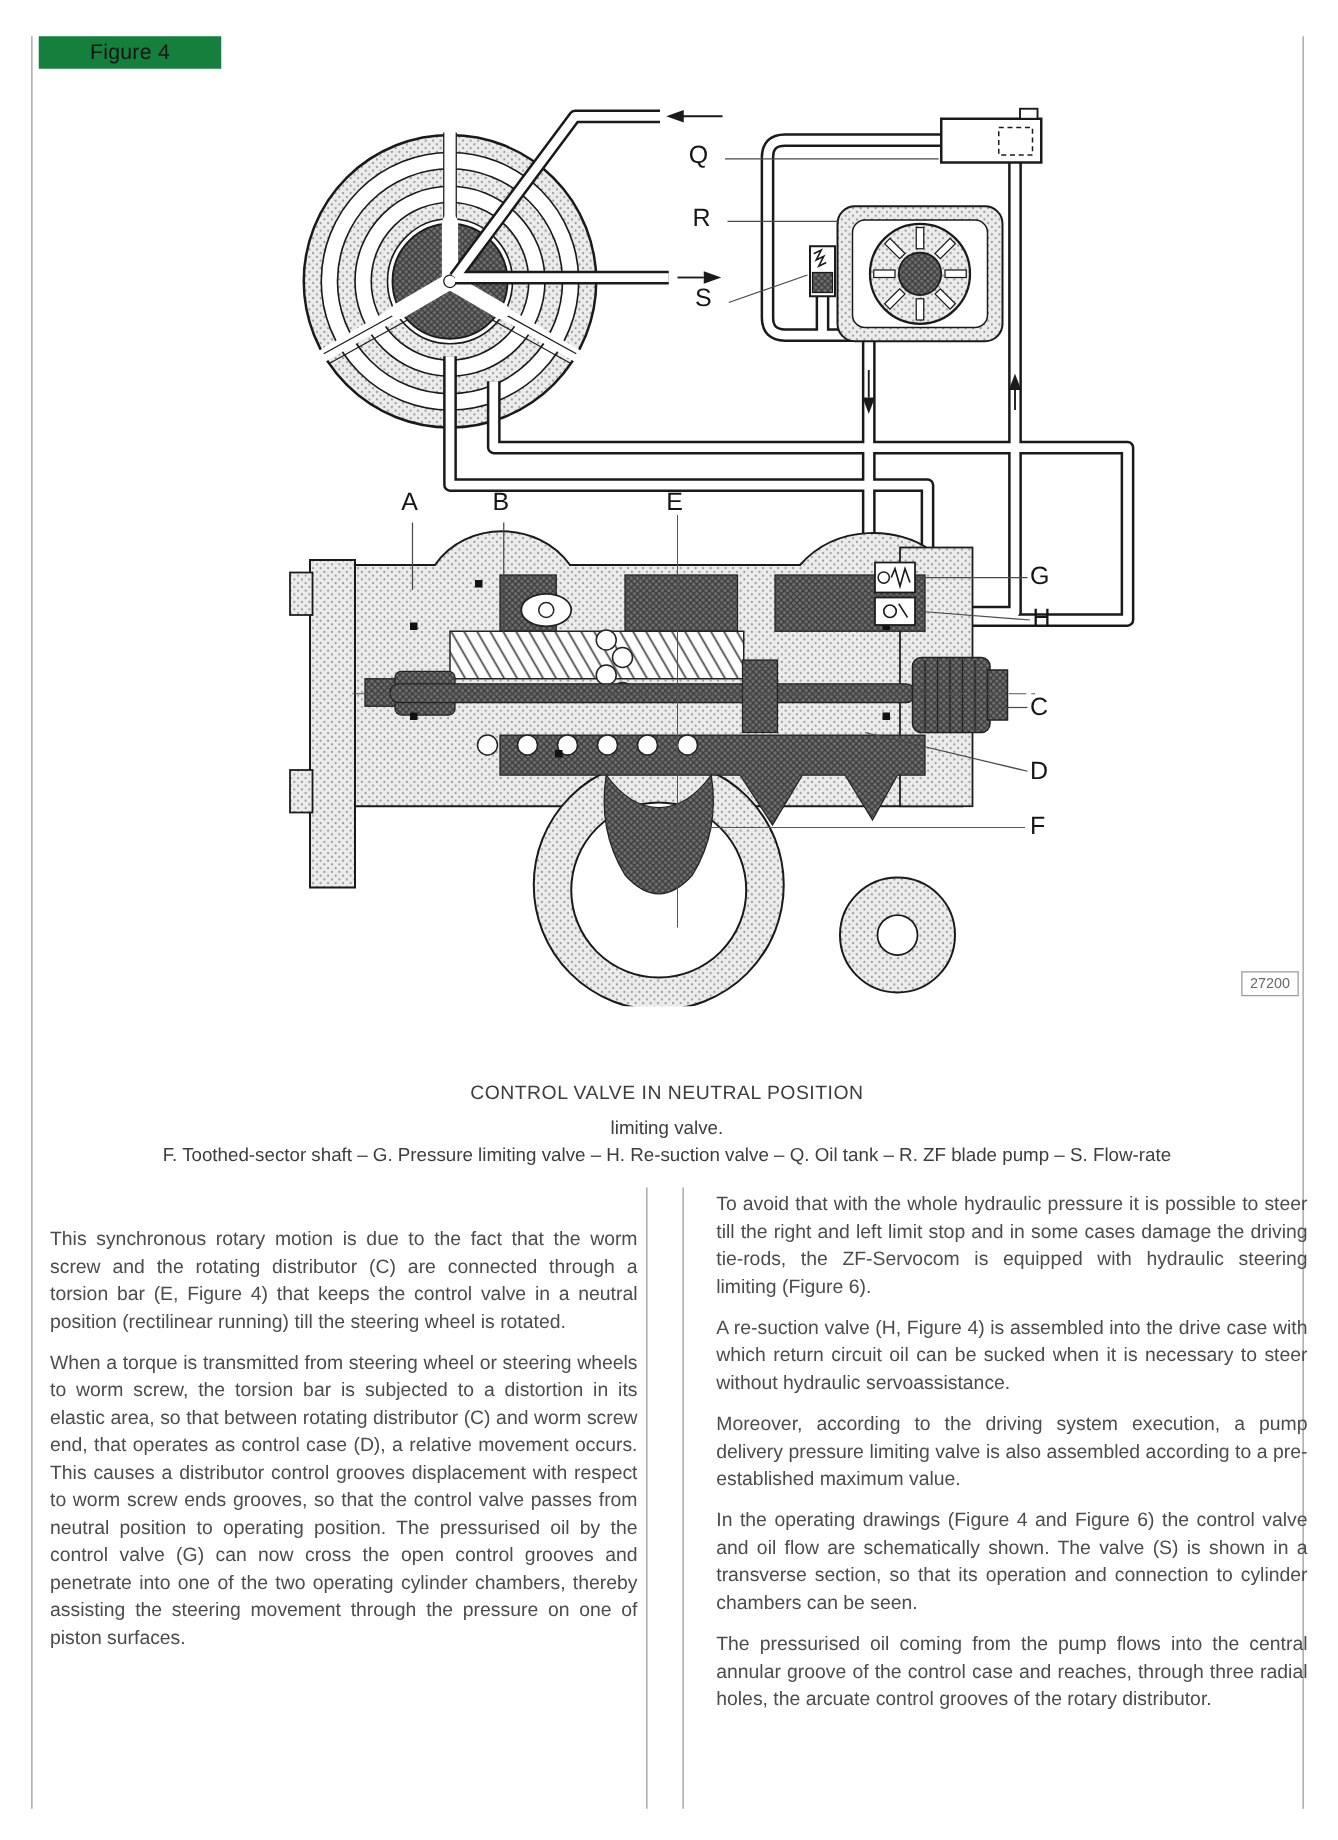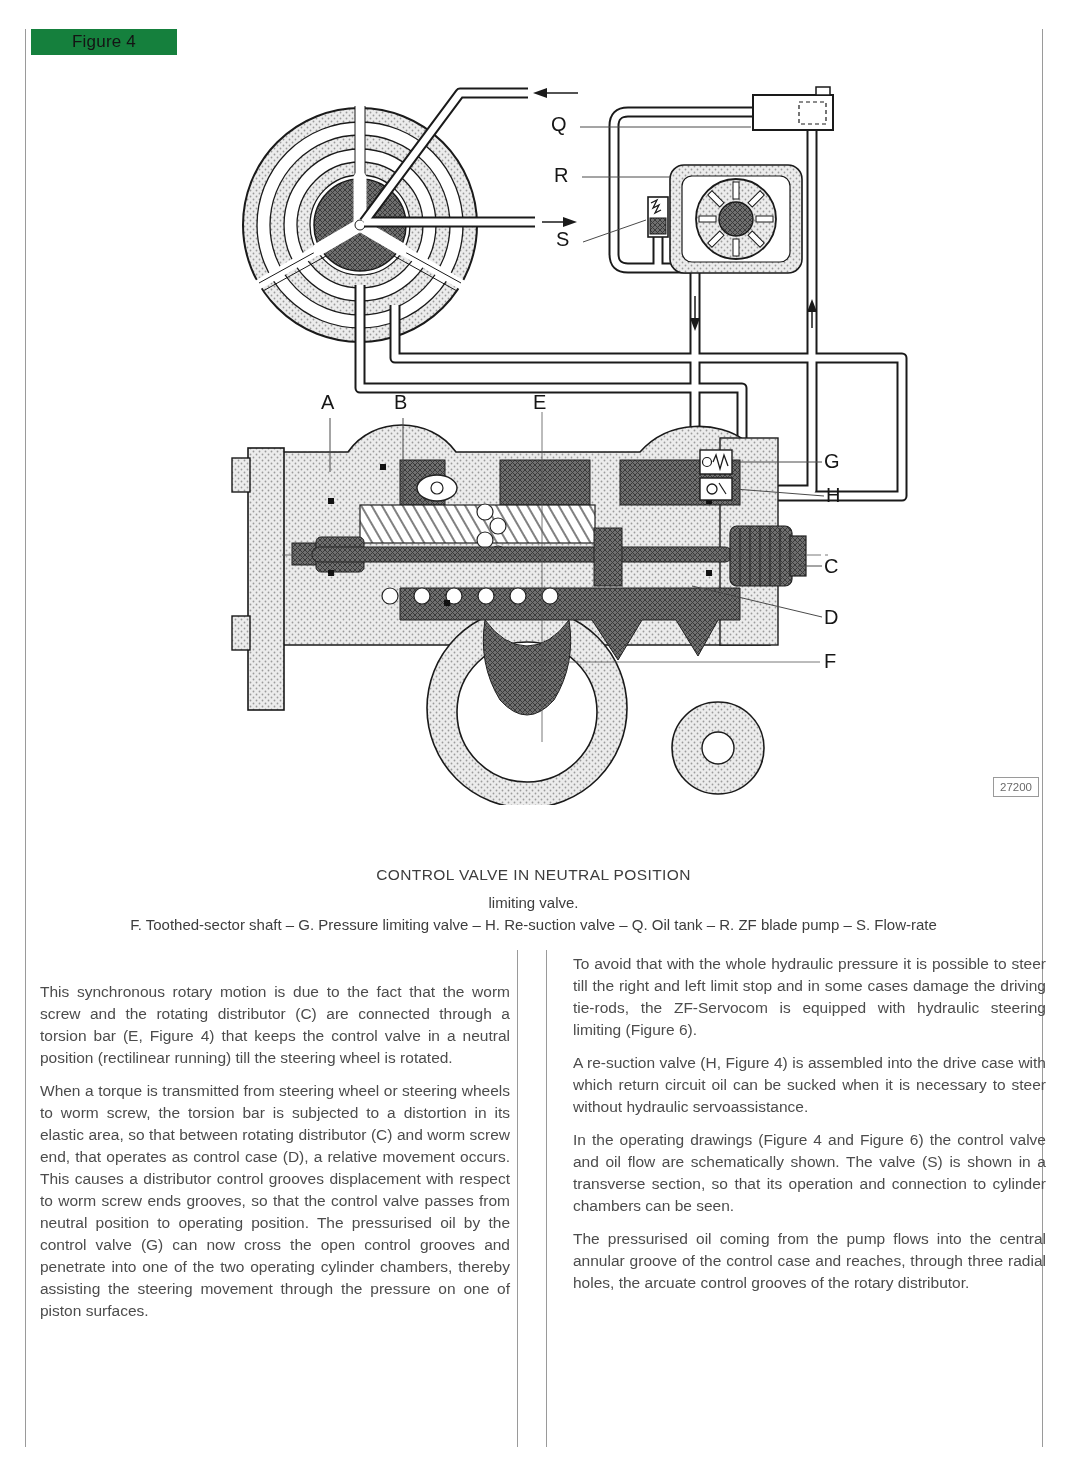--- a/index.html
+++ b/index.html
@@ -261,17 +261,18 @@
     <div class="leg">F. Toothed-sector shaft – G. Pressure limiting valve – H. Re-suction valve – Q. Oil tank – R. ZF blade pump – S. Flow-rate</div>
   </div>
 
   <div class="col col-left">
     <p>This synchronous rotary motion is due to the fact that the worm screw and the rotating distributor (C) are connected through a torsion bar (E, Figure 4) that keeps the control valve in a neutral position (rectilinear running) till the steering wheel is rotated.</p>
     <p>When a torque is transmitted from steering wheel or steering wheels to worm screw, the torsion bar is subjected to a distortion in its elastic area, so that between rotating distributor (C) and worm screw end, that operates as control case (D), a relative movement occurs. This causes a distributor control grooves displacement with respect to worm screw ends grooves, so that the control valve passes from neutral position to operating position. The pressurised oil by the control valve (G) can now cross the open control grooves and penetrate into one of the two operating cylinder chambers, thereby assisting the steering movement through the pressure on one of piston surfaces.</p>
   </div>
   <div class="col col-right">
     <p>To avoid that with the whole hydraulic pressure it is possible to steer till the right and left limit stop and in some cases damage the driving tie-rods, the ZF-Servocom is equipped with hydraulic steering limiting (Figure 6).</p>
     <p>A re-suction valve (H, Figure 4) is assembled into the drive case with which return circuit oil can be sucked when it is necessary to steer without hydraulic servoassistance.</p>
+    <p>Moreover, according to the driving system execution, a pump delivery pressure limiting valve is also assembled according to a pre-established maximum value.</p>
     <p>In the operating drawings (Figure 4 and Figure 6) the control valve and oil flow are schematically shown. The valve (S) is shown in a transverse section, so that its operation and connection to cylinder chambers can be seen.</p>
     <p>The pressurised oil coming from the pump flows into the central annular groove of the control case and reaches, through three radial holes, the arcuate control grooves of the rotary distributor.</p>
   </div>
 
 </div>
 
 </body></html>

